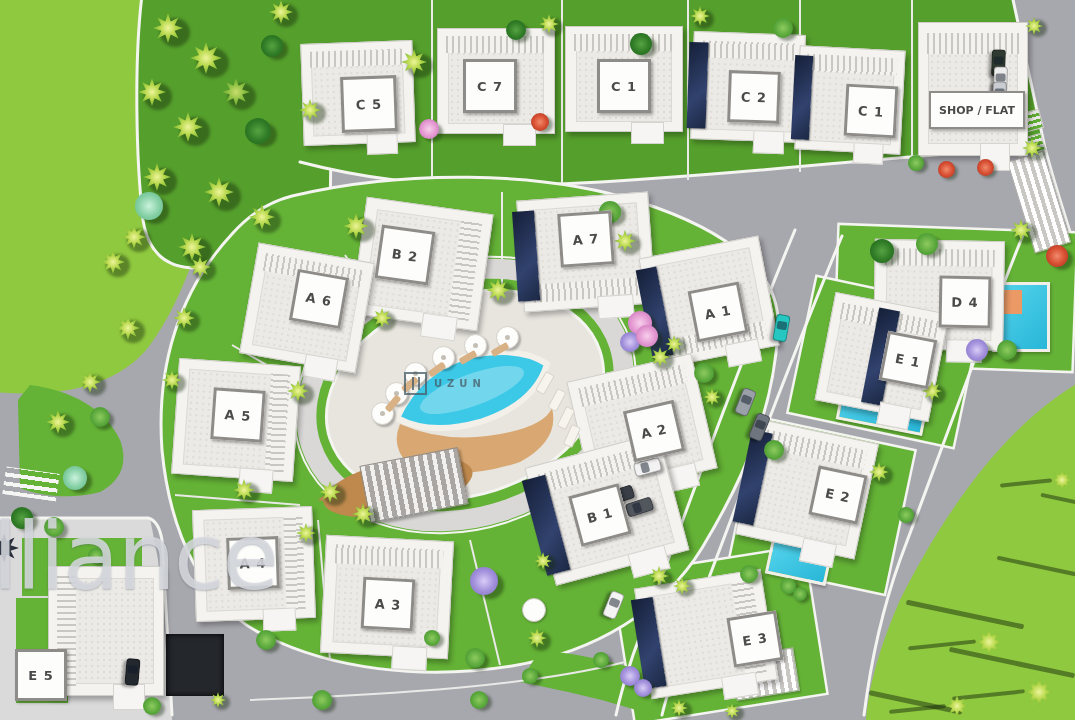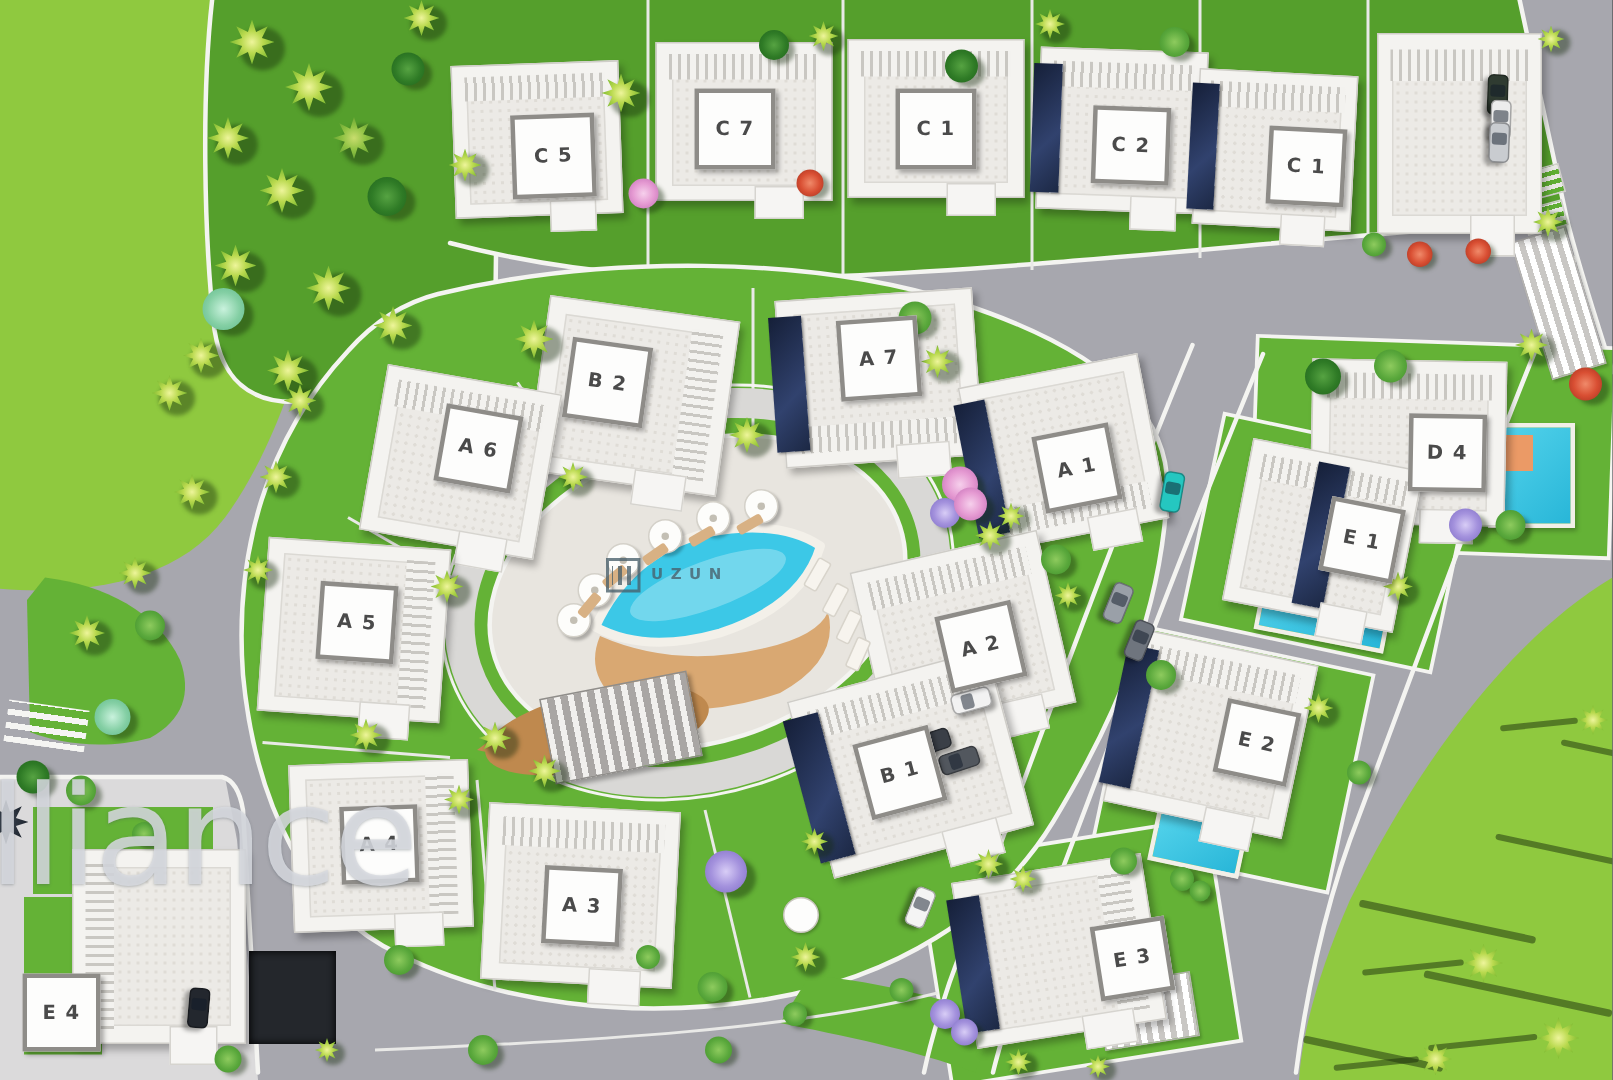--- a/index.html
+++ b/index.html
@@ -717,34 +717,35 @@
       <div class="car" style="left: 986px; top: 88px; transform: rotate(92deg); background: rgb(201, 204, 208);">
         <div class="glass"></div>
       </div>
     </div>
   <div id="plaques" class="layer">
       <div class="plaque" style="left: 341px; top: 76px; width: 50px; height: 50px; transform: rotate(-2deg);">C 5</div>
       <div class="plaque" style="left: 463px; top: 59px; width: 48px; height: 48px;">C 7</div>
       <div class="plaque" style="left: 597px; top: 59px; width: 48px; height: 48px;">C 1</div>
       <div class="plaque" style="left: 728px; top: 71px; width: 46px; height: 46px; transform: rotate(2deg);">C 2</div>
       <div class="plaque" style="left: 845px; top: 85px; width: 46px; height: 46px; transform: rotate(3deg);">C 1</div>
+      <div class="plaque wide" style="left: 929px; top: 91px; width: 92px; height: 34px;">SHOP / FLAT</div>
       <div class="plaque" style="left: 378px; top: 228px; width: 48px; height: 48px; transform: rotate(8deg);">B 2</div>
       <div class="plaque" style="left: 559px; top: 212px; width: 48px; height: 48px; transform: rotate(-4deg);">A 7</div>
       <div class="plaque" style="left: 293px; top: 273px; width: 46px; height: 46px; transform: rotate(10deg);">A 6</div>
       <div class="plaque" style="left: 692px; top: 286px; width: 46px; height: 46px; transform: rotate(-11deg);">A 1</div>
       <div class="plaque" style="left: 939px; top: 276px; width: 46px; height: 46px; transform: rotate(1deg);">D 4</div>
       <div class="plaque" style="left: 883px; top: 335px; width: 44px; height: 44px; transform: rotate(11deg);">E 1</div>
       <div class="plaque" style="left: 212px; top: 389px; width: 46px; height: 46px; transform: rotate(4deg);">A 5</div>
       <div class="plaque" style="left: 628px; top: 405px; width: 46px; height: 46px; transform: rotate(-13deg);">A 2</div>
       <div class="plaque" style="left: 813px; top: 470px; width: 44px; height: 44px; transform: rotate(12deg);">E 2</div>
       <div class="plaque" style="left: 574px; top: 489px; width: 46px; height: 46px; transform: rotate(-15deg);">B 1</div>
       <div class="plaque" style="left: 227px; top: 537px; width: 46px; height: 46px; transform: rotate(-2deg);">A 4</div>
       <div class="plaque" style="left: 362px; top: 578px; width: 46px; height: 46px; transform: rotate(3deg);">A 3</div>
       <div class="plaque" style="left: 730px; top: 614px; width: 44px; height: 44px; transform: rotate(-9deg);">E 3</div>
-      <div class="plaque" style="left: 15px; top: 649px; width: 46px; height: 46px;">E 4</div>
+      <div class="plaque" style="left: 15px; top: 649px; width: 46px; height: 46px;">E 5</div>
     </div>
 
   <div id="marks" class="layer">
     <div id="brandmark">alliance</div>
     <div id="poollogo">
       <span class="logo-square"></span>
       <span class="logo-text">UZUN</span>
     </div>
   </div>
 </div>

